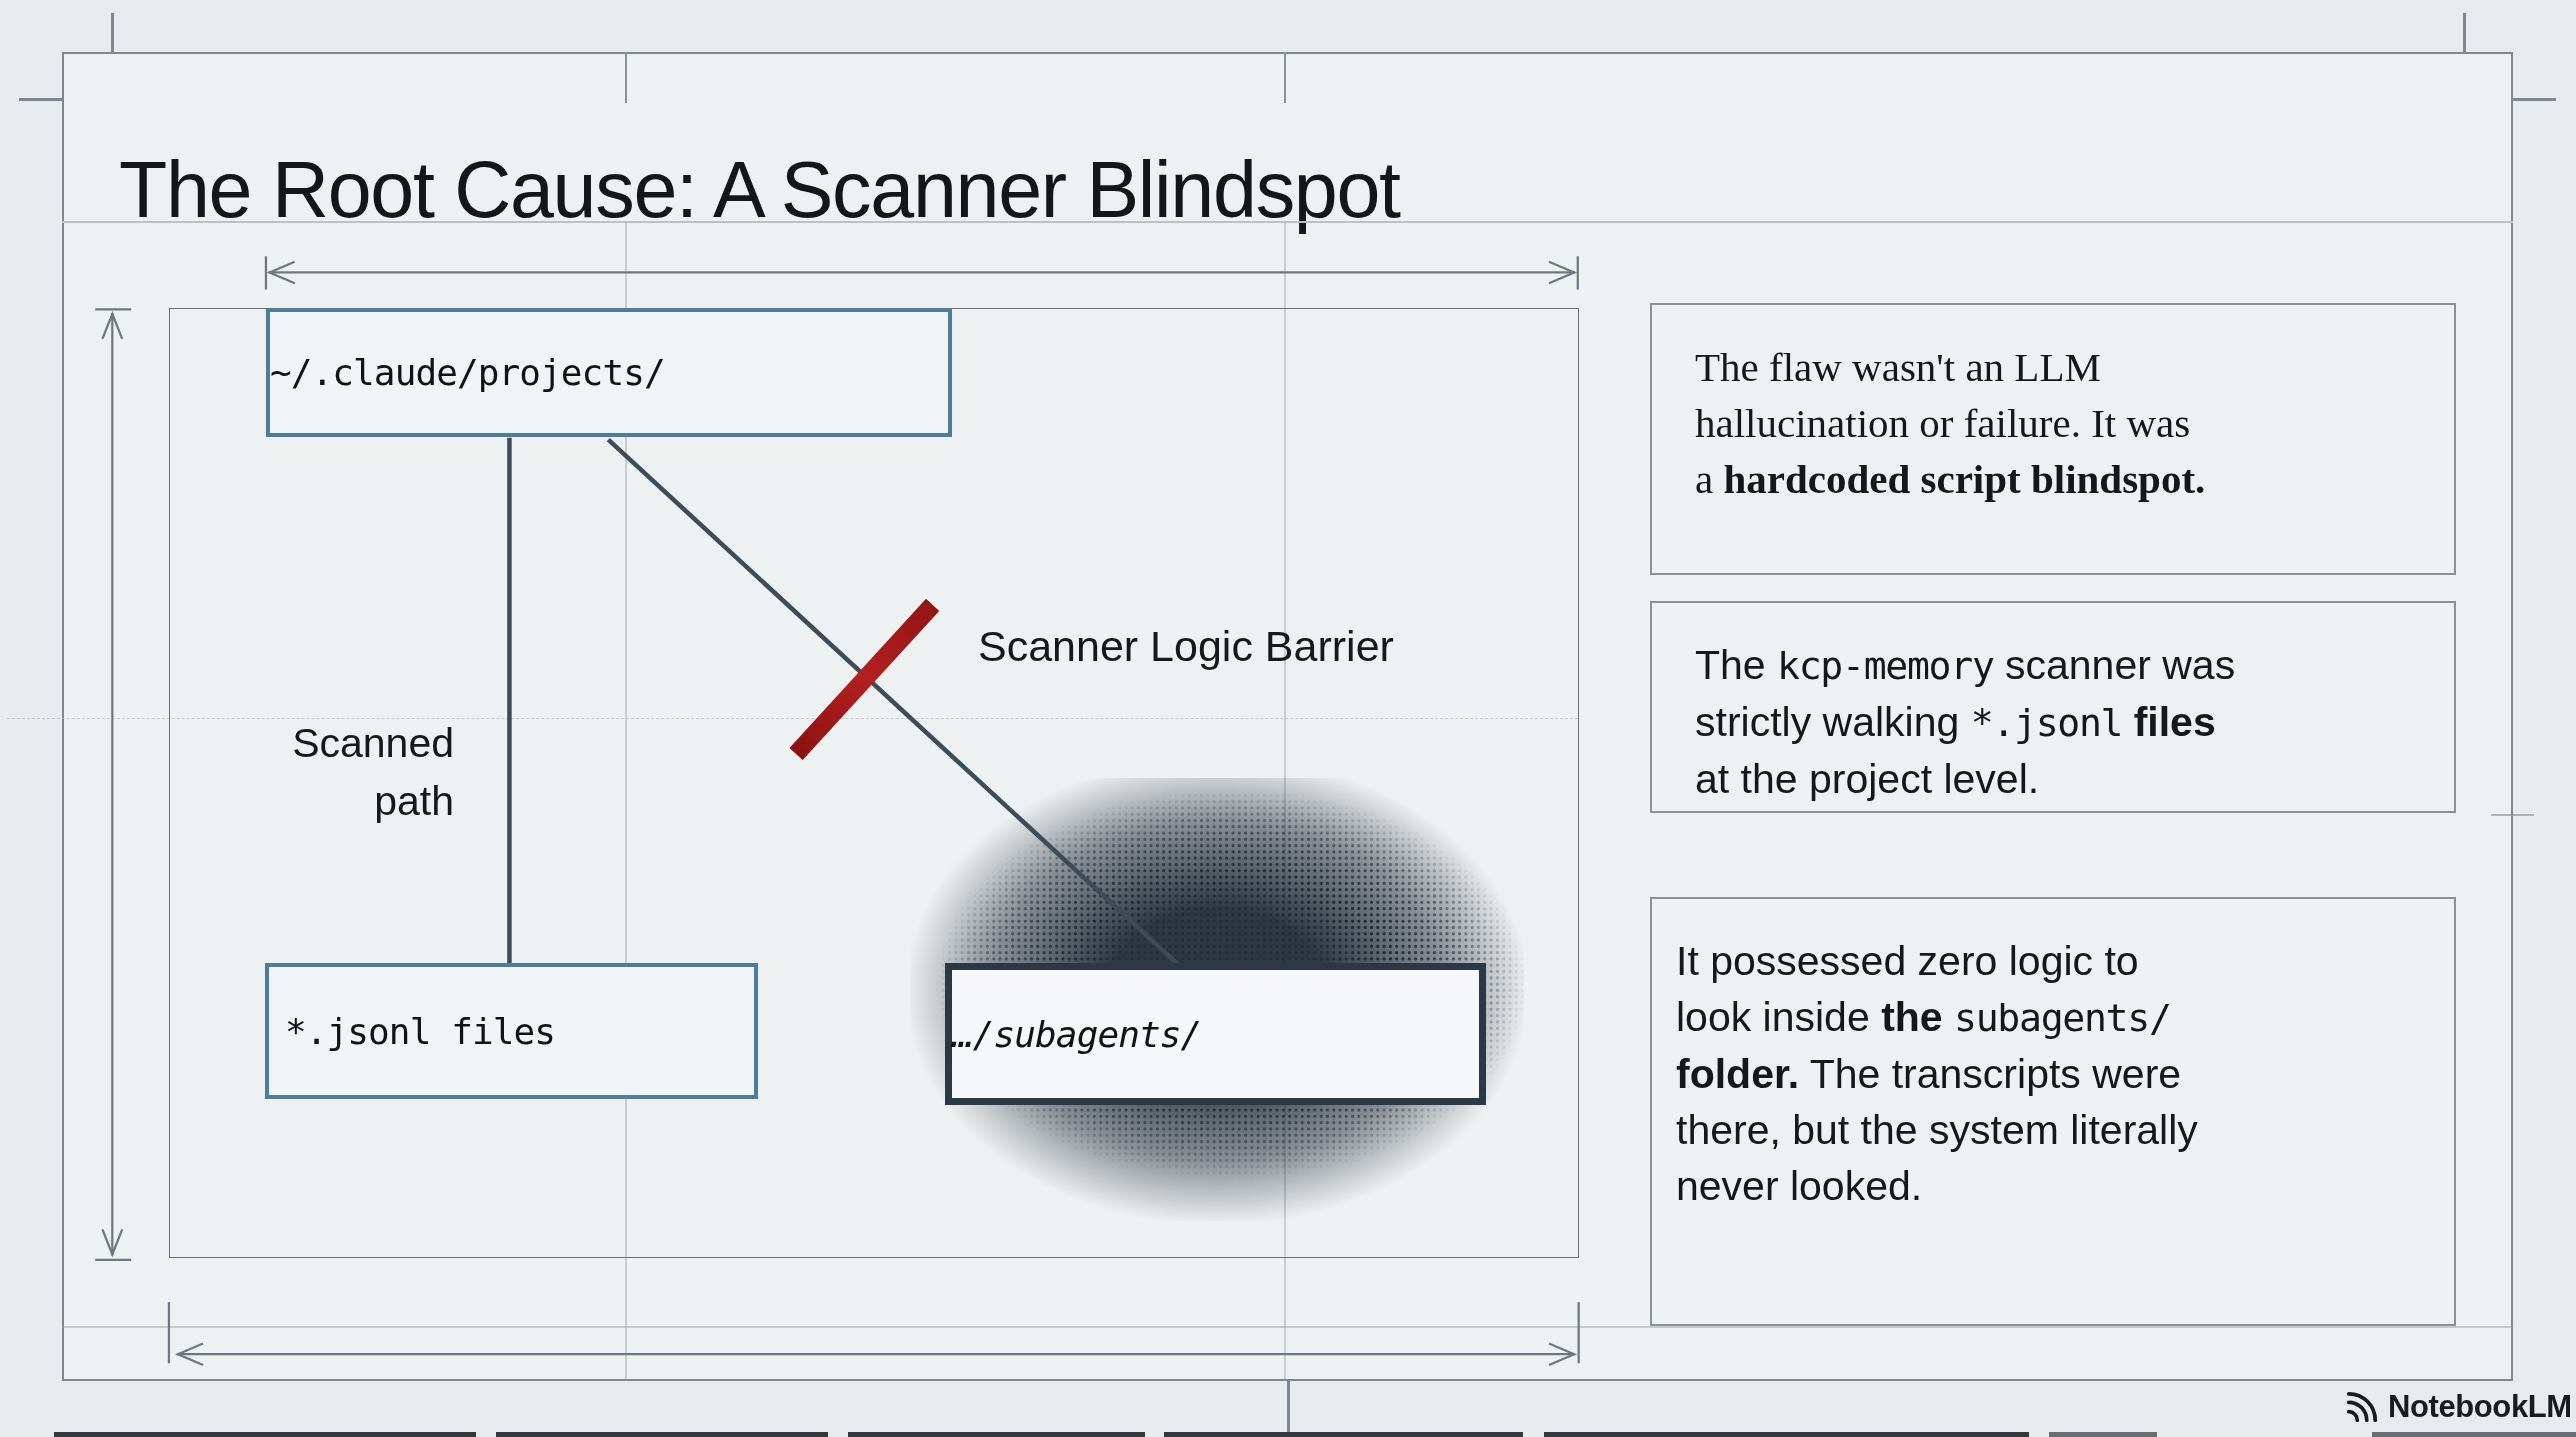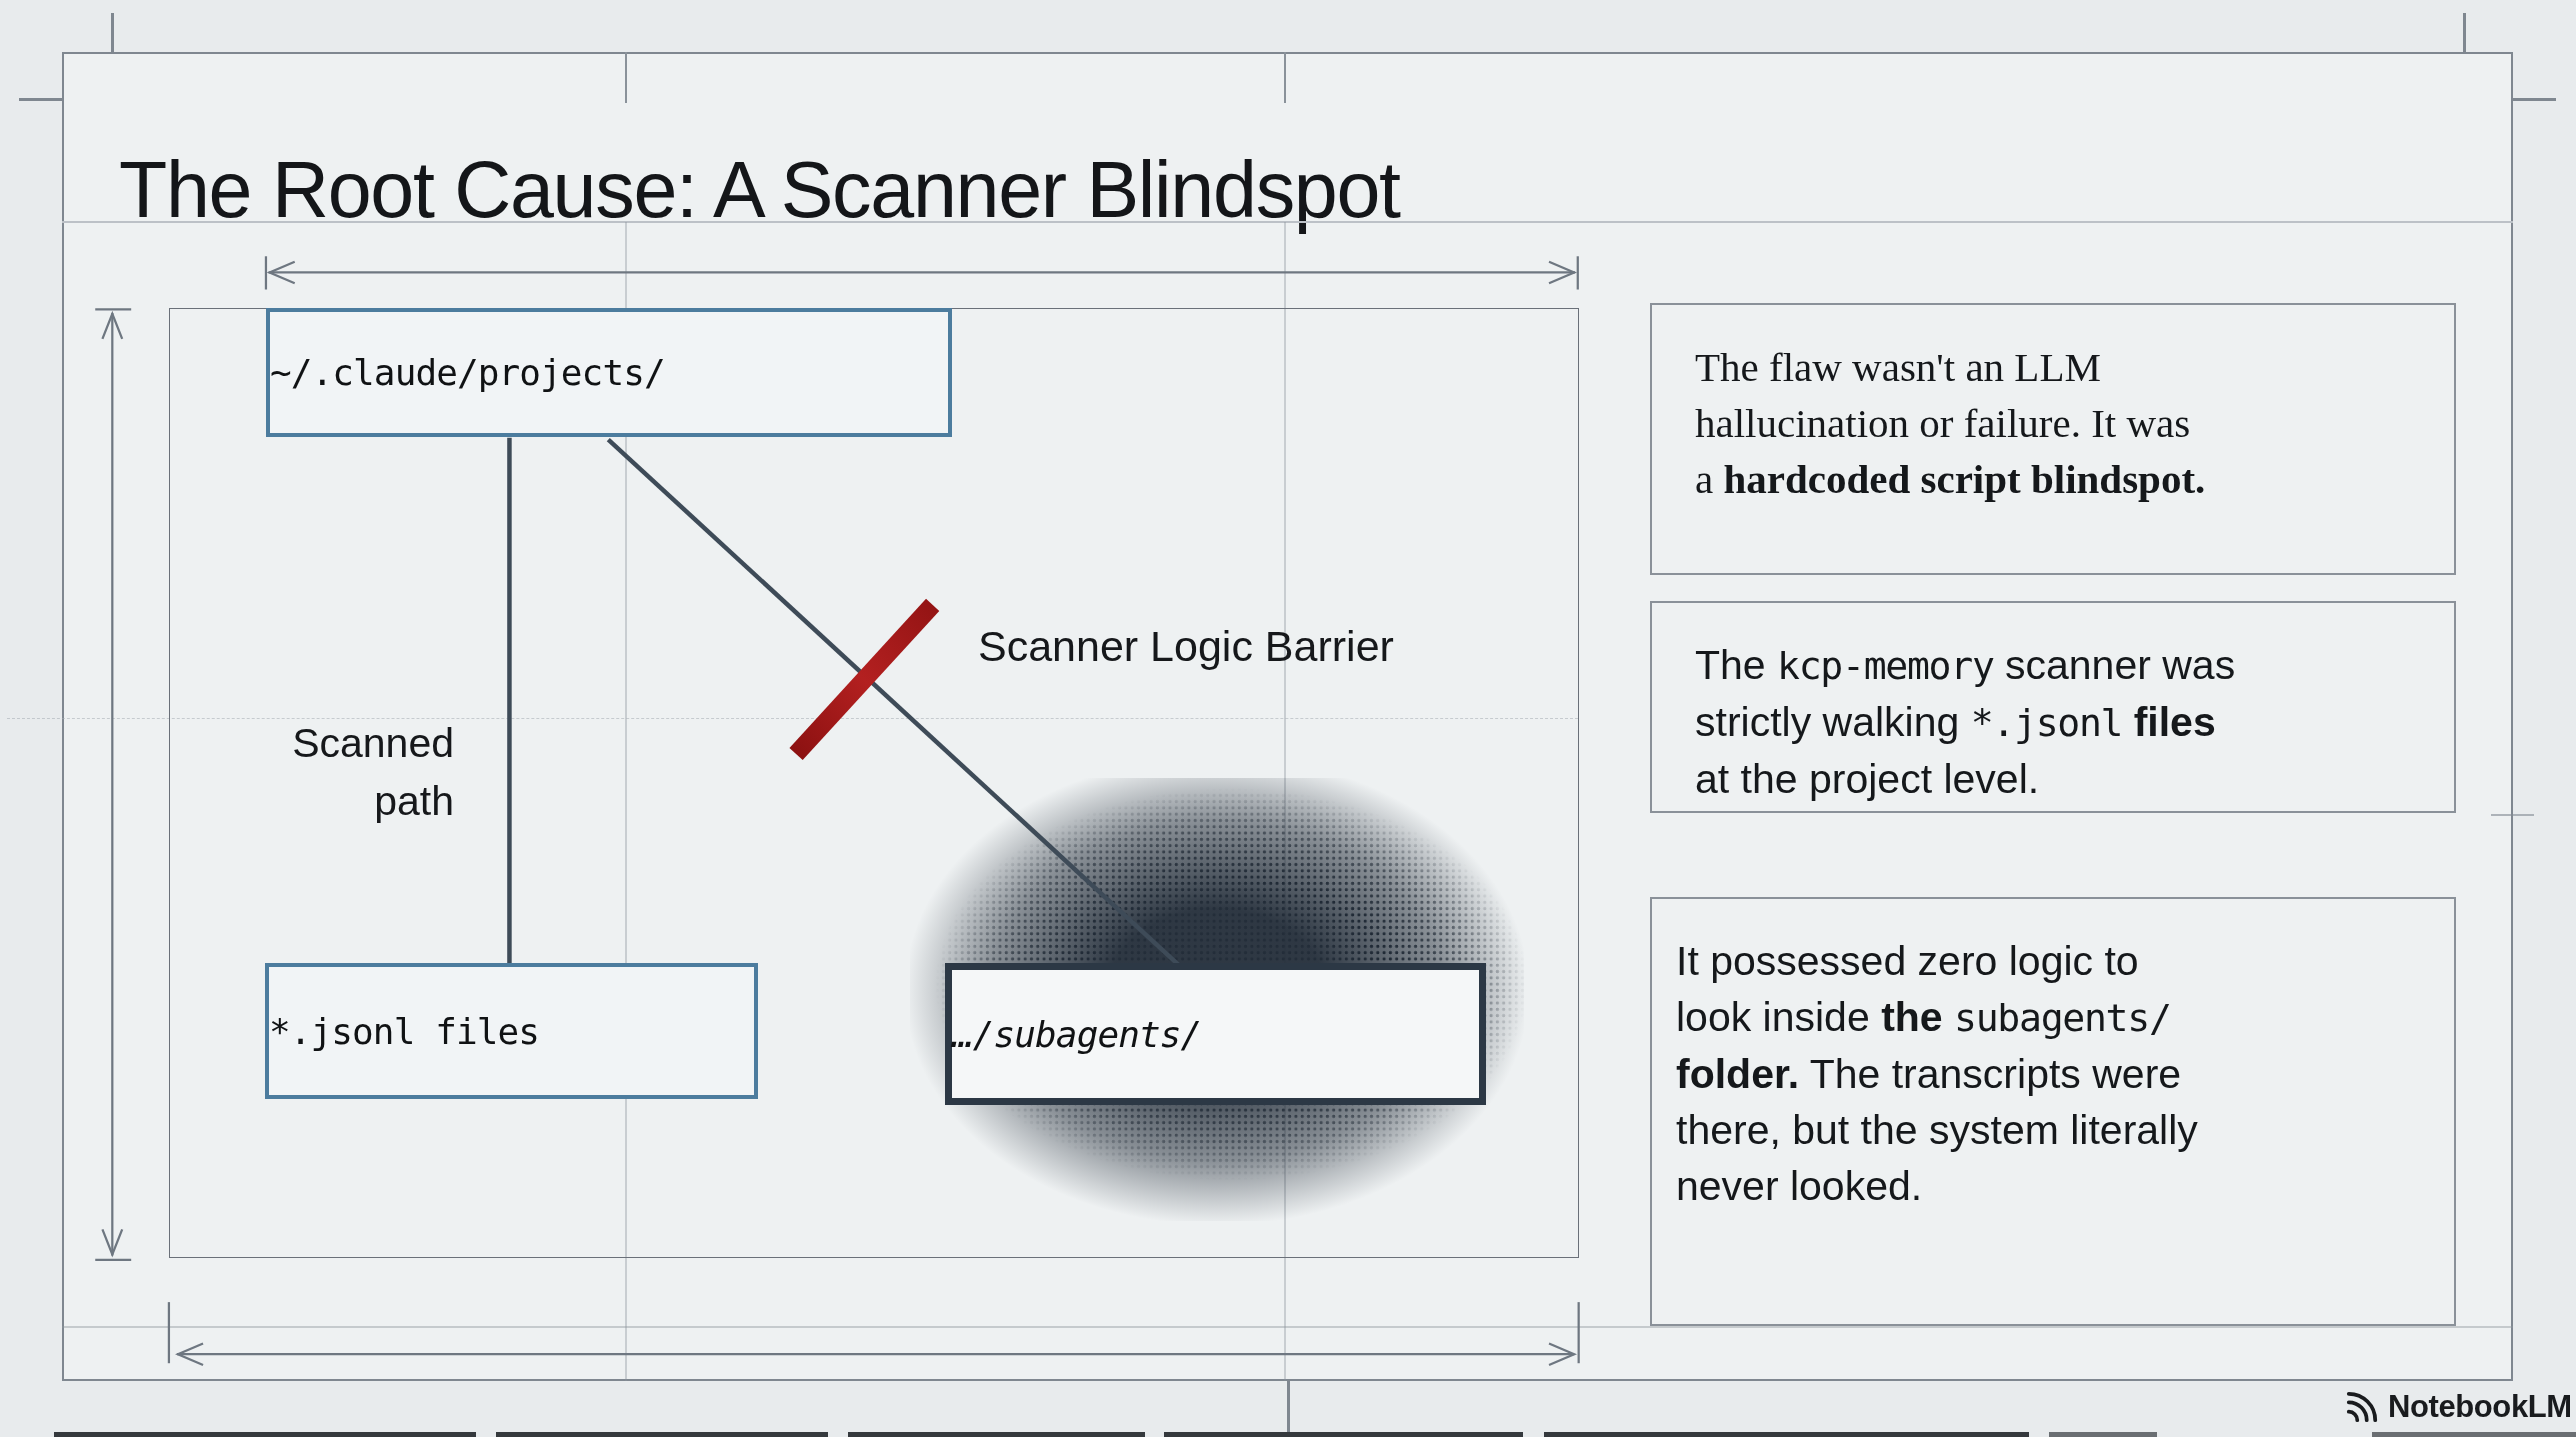--- a/index.html
+++ b/index.html
@@ -38,21 +38,21 @@
   
   .linework{position:absolute;left:0;top:0;pointer-events:none;}
 
   
   .node{position:absolute;display:flex;align-items:center;justify-content:flex-start;
         box-sizing:border-box;font-family:"DejaVu Sans Mono",monospace;font-size:36px;
         color:#101214;letter-spacing:-0.9px;white-space:nowrap;}
   .node.blue{border:4.5px solid #4c7c9e;background:#f1f4f6;}
   .node.dark{border:7.2px solid #2c3845;background:#f5f7f8;}
   .root-box{left:266px;top:308px;width:686px;height:129px;}
-  .jsonl-box{left:265px;top:963px;width:493px;height:136px;}
+  .jsonl-box{left:265px;top:963px;width:493px;height:136px;padding-left:16px;}
   .subagents-box{left:945px;top:963px;width:541px;height:142px;font-style:italic;}
 
   
   .scanned-label{position:absolute;left:207px;top:714px;width:247px;text-align:right;
                  font-size:41px;line-height:58px;color:#16181b;}
   .barrier-label{position:absolute;left:978px;top:622px;font-size:43px;color:#16181b;white-space:nowrap;}
 
   
   .note{position:absolute;left:1650px;width:806px;border:2.7px solid #8a9199;
         box-sizing:border-box;padding:34px 43px;font-size:41px;line-height:56px;color:#15181b;}

